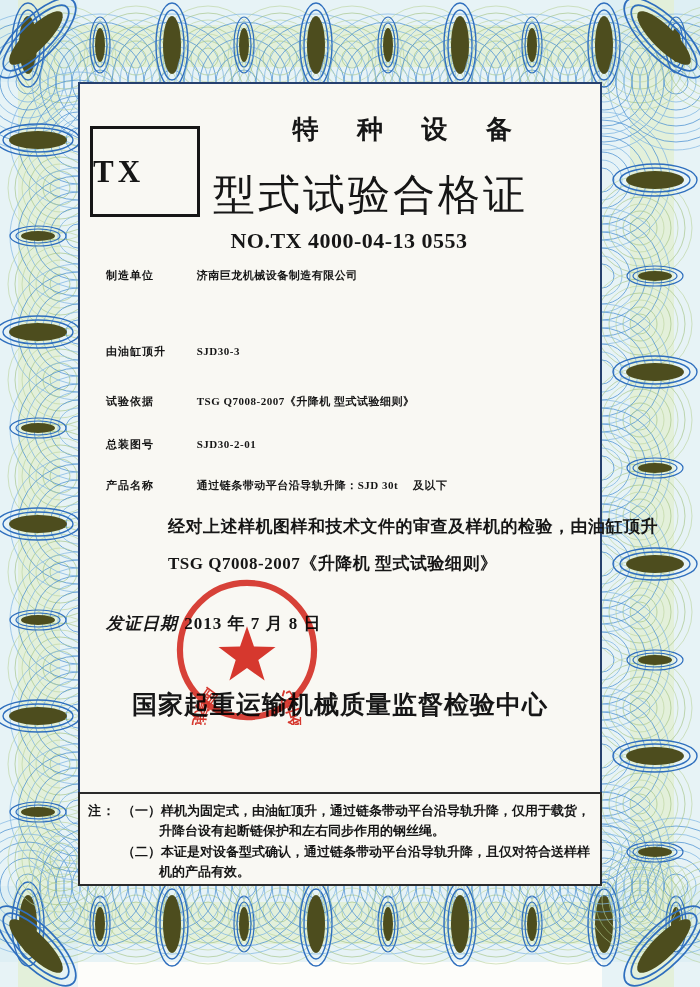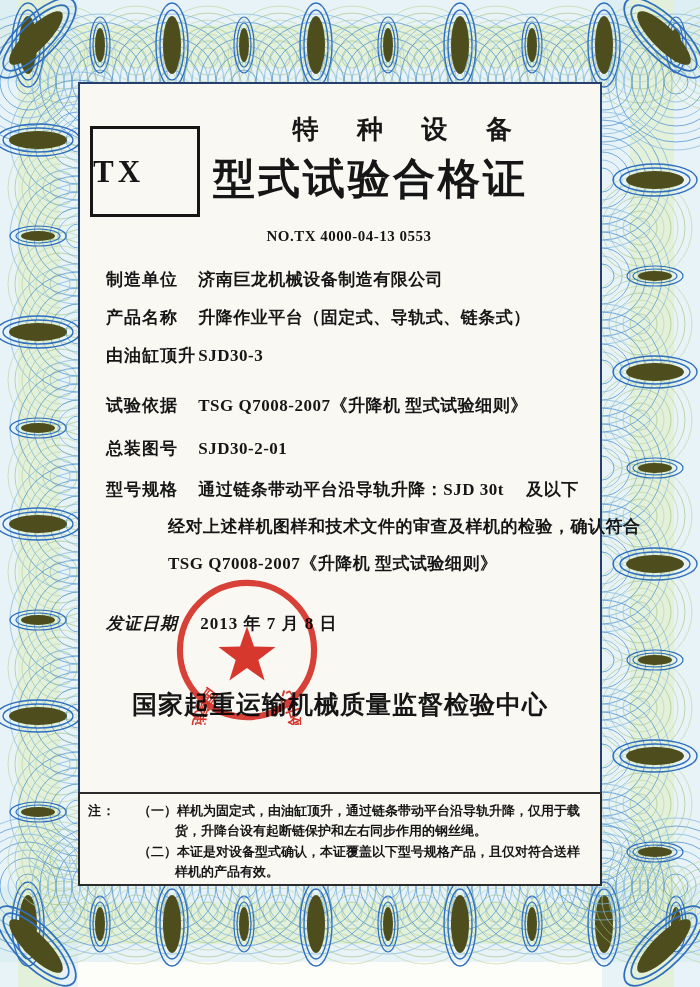--- a/index.html
+++ b/index.html
@@ -6,39 +6,39 @@
   .page{position:relative;width:700px;height:987px;background:#fdfdfa;overflow:hidden;
         font-family:"Liberation Serif","DejaVu Serif",serif;color:#161616;}
   #border-art{position:absolute;left:0;top:0;width:700px;height:987px;}
   .content{position:absolute;left:78px;top:82px;width:524px;height:804px;
            background:#f9f8f3;border:2px solid #26406e;box-sizing:border-box;}
   .tx-box{position:absolute;left:10px;top:42px;width:104px;height:85px;
           border:3px solid #161616;display:flex;align-items:center;justify-content:flex-start;}
   .tx-box span{font-size:31px;font-weight:bold;letter-spacing:4px;}
   .title-block{position:absolute;left:108px;top:28px;width:340px;text-align:right;}
   .title-small{font-size:26px;font-weight:bold;letter-spacing:16px;white-space:nowrap;}
-  .title-main{font-size:42px;font-weight:bold;letter-spacing:3px;margin-top:4px;white-space:nowrap;}
+  .title-main{font-size:42px;font-weight:normal;letter-spacing:3px;margin-top:20px;white-space:nowrap;}
   .cert-no{position:absolute;left:104px;top:144px;width:330px;text-align:center;
-           font-size:15px;font-weight:bold;letter-spacing:.5px;}
-  .frow{position:absolute;left:26px;font-size:17px;font-weight:bold;white-space:nowrap;}
+           font-size:22px;font-weight:bold;letter-spacing:.5px;}
+  .frow{position:absolute;left:26px;font-size:11px;font-weight:bold;white-space:nowrap;}
   .frow .lab{display:inline-block;width:74px;letter-spacing:1px;}
   .frow .val{margin-left:14px;letter-spacing:.5px;}
   .cov-cont{position:absolute;left:88px;font-size:17px;font-weight:bold;white-space:nowrap;letter-spacing:.5px;}
   .issue-row{position:absolute;left:26px;top:528px;font-size:17px;font-weight:bold;z-index:1;}
   .issue-row .lab{letter-spacing:1px;font-style:italic;}
-  .issue-row .val{margin-left:18px;letter-spacing:1px;}
+  .issue-row .val{margin-left:2px;letter-spacing:1px;}
   .stamp-wrap{position:absolute;left:92px;top:491px;width:150px;height:150px;
               mix-blend-mode:multiply;opacity:.92;z-index:2;}
   .authority{position:absolute;left:0;top:604px;width:520px;text-align:center;
              font-size:25px;font-weight:bold;letter-spacing:1px;z-index:1;}
   .notes{position:absolute;left:-2px;right:-2px;top:708px;bottom:-2px;
          border:2px solid #2b2b2b;box-sizing:border-box;display:flex;
          padding:7px 8px 4px 8px;font-size:13px;font-weight:bold;line-height:20px;}
   .note-label{width:34px;flex:none;letter-spacing:1px;}
-  .note-items{flex:1;margin-left:16px;}
+  .note-items{flex:1;}
   .note-item{padding-left:37px;text-indent:-37px;margin-bottom:1px;}
 </style>
 </head>
 <body>
 
 <div class="page">
 
   <svg id="border-art" viewBox="0 0 700 987" xmlns="http://www.w3.org/2000/svg">
     <defs>
       <g id="arcs-b">
@@ -206,42 +206,38 @@
       <div class="title-small">特 种 设 备</div>
       <div class="title-main">型式试验合格证</div>
     </div>
 
     <div class="cert-no">NO.TX 4000-04-13 0553</div>
 
     <div class="frow" style="top:184px">
       <span class="lab">制造单位</span>
       <span class="val">济南巨龙机械设备制造有限公司</span>
     </div>
-    <div class="frow" style="top:222px">
-      <span class="lab">产品名称</span>
-      <span class="val">升降作业平台（固定式、导轨式、链条式）</span>
-    </div>
     <div class="frow" style="top:260px">
       <span class="lab">由油缸顶升</span>
       <span class="val">SJD30-3</span>
     </div>
     <div class="frow" style="top:310px">
       <span class="lab">试验依据</span>
       <span class="val">TSG Q7008-2007《升降机 型式试验细则》</span>
     </div>
     <div class="frow" style="top:353px">
       <span class="lab">总装图号</span>
       <span class="val">SJD30-2-01</span>
     </div>
 
     <div class="frow" style="top:394px">
-      <span class="lab">型号规格</span>
+      <span class="lab">产品名称</span>
       <span class="val">通过链条带动平台沿导轨升降：SJD 30t　 及以下</span>
     </div>
-    <div class="cov-cont" style="top:431px">经对上述样机图样和技术文件的审查及样机的检验，确认符合</div>
+    <div class="cov-cont" style="top:431px">经对上述样机图样和技术文件的审查及样机的检验，由油缸顶升</div>
     <div class="cov-cont" style="top:468px">TSG Q7008-2007《升降机 型式试验细则》</div>
 
     <div class="issue-row">
       <span class="lab">发证日期</span>
       <span class="val">2013 年 7 月 8 日</span>
     </div>
 
     <div class="stamp-wrap">
       <svg viewBox="0 0 170 170" width="150" height="150" xmlns="http://www.w3.org/2000/svg">
         <circle cx="85" cy="85" r="76" fill="none" stroke="#d8281e" stroke-width="7" opacity=".95"></circle>
@@ -252,18 +248,18 @@
         <path fill="#d8281e" d="M85,58 L92.9,81.1 L117.3,81.5 L97.8,96.2 L105,119.5 L85,105.5 L65,119.5 L72.2,96.2 L52.7,81.5 L77.1,81.1 Z"></path>
       </svg>
     </div>
 
     <div class="authority">国家起重运输机械质量监督检验中心</div>
 
     <div class="notes">
       <div class="note-label">注：</div>
       <div class="note-items">
         <div class="note-item">（一）样机为固定式，由油缸顶升，通过链条带动平台沿导轨升降，仅用于载货，升降台设有起断链保护和左右同步作用的钢丝绳。</div>
-        <div class="note-item">（二）本证是对设备型式确认，本证覆盖以下型号规格产品，且仅对符合送样样机的产品有效。</div>
+        <div class="note-item">（二）本证是对设备型式确认，通过链条带动平台沿导轨升降，且仅对符合送样样机的产品有效。</div>
       </div>
     </div>
 
   </div>
 </div>
 
 </body></html>

